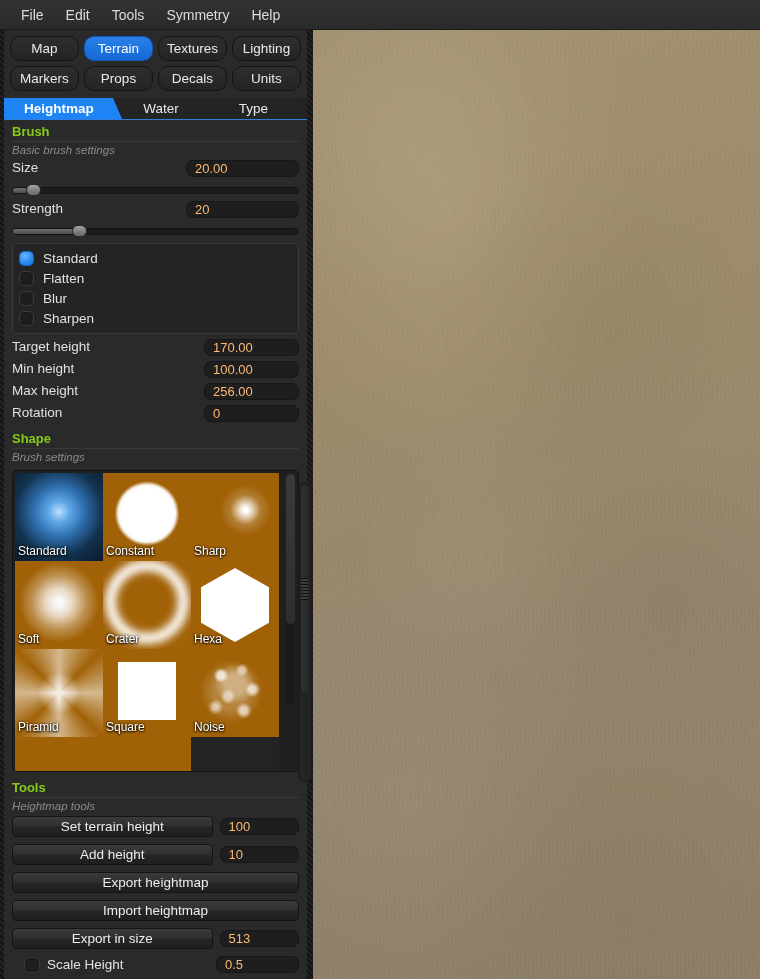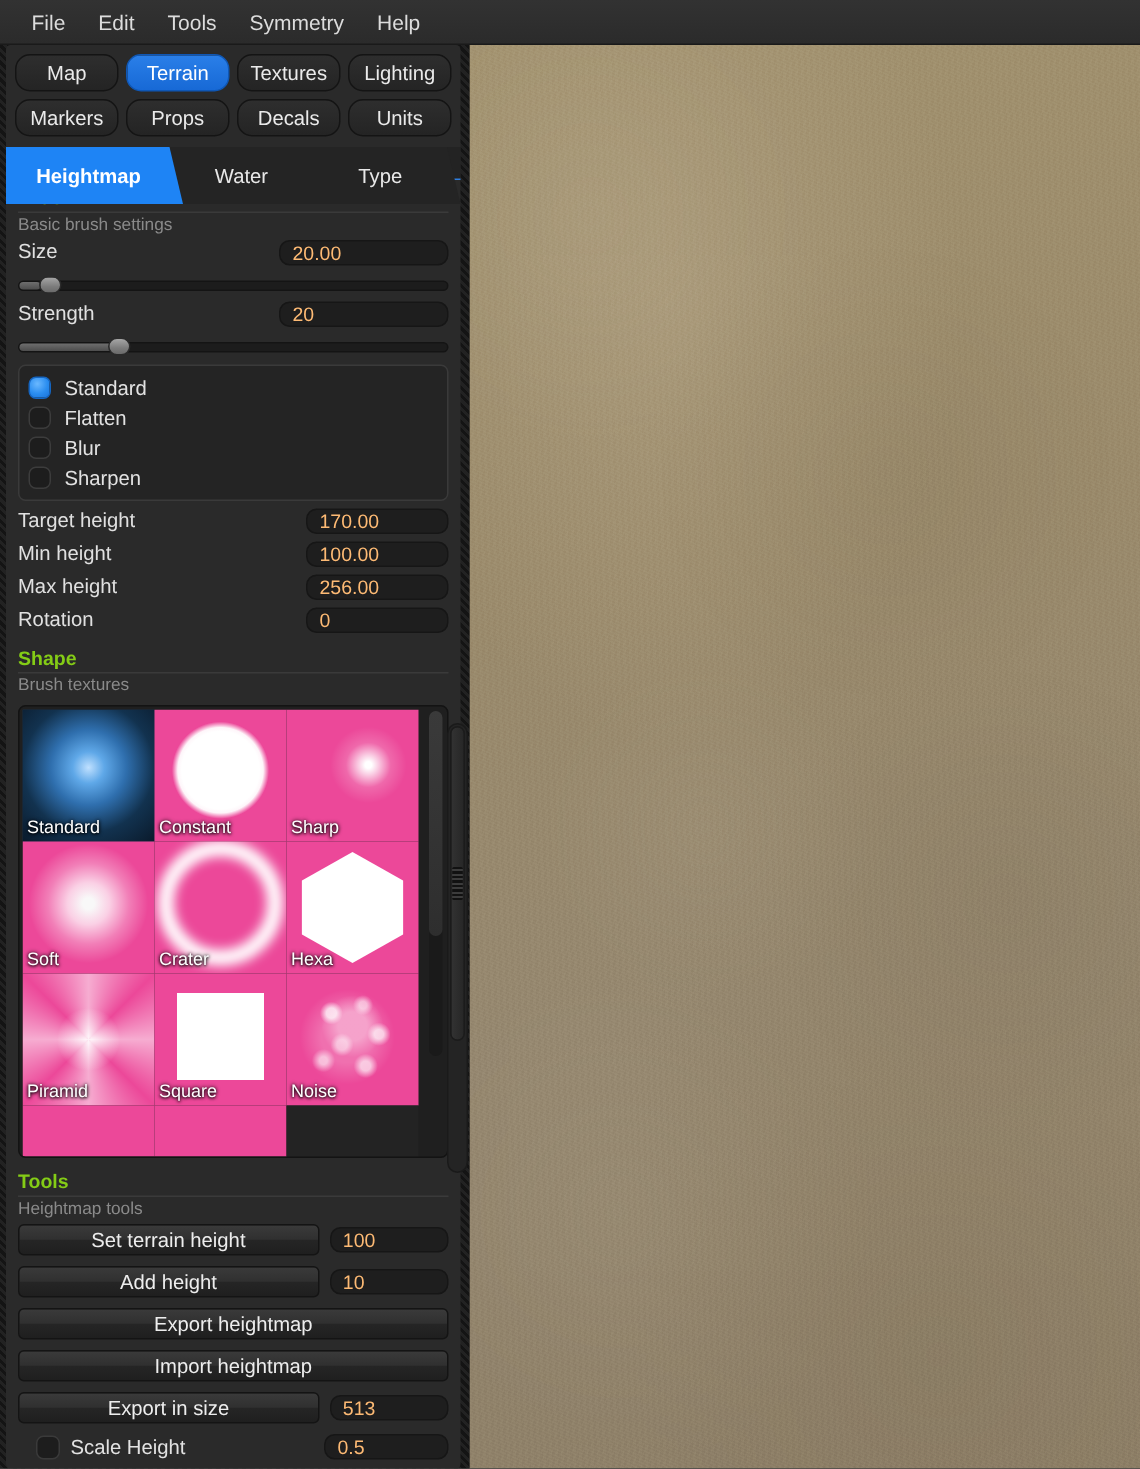--- a/index.html
+++ b/index.html
@@ -111,21 +111,21 @@
   
   #tabstrip {
     position: relative;
     margin-top: 7px;
     height: 22px;
     border-bottom: 1px solid #2f7fe0;
     background: #232323;
   }
   .tab {
     position: absolute;
-    top: 0; height: 38px;
+    top: 0; height: 21px;
     display: flex; align-items: center; justify-content: center;
     font-size: 13.5px;
     color: #e8e8e8;
     background: #242424;
     cursor: default;
     white-space: nowrap;
     clip-path: polygon(0 0, calc(100% - 9px) 0, 100% 100%, 0 100%);
     padding-right: 8px;
   }
   .tab.active {
@@ -142,20 +142,21 @@
     font-weight: bold;
     padding: 4px 8px 2px 8px;
   }
   .section-rule {
     height: 1px; background: #3a3a3a;
     margin: 0 8px;
   }
   .section-sub {
     color: #8a8a8a;
     font-size: 11.5px;
+    font-style: italic;
     padding: 2px 8px 4px 8px;
   }
 
   
   .row {
     display: flex; 
     padding: 0 8px;
     height: 22px;
   }
   .row-label {
@@ -251,21 +252,21 @@
     width: 266px; height: 298px;
     display: grid;
     grid-template-columns: repeat(3, 88px);
     grid-auto-rows: 88px;
     gap: 0px;
     overflow: hidden;
   }
   .thumb {
     position: relative;
     width: 88px; height: 88px;
-    background: #ec4899;
+    background: #a16207;
     overflow: hidden;
     cursor: pointer;
   }
   .thumb.sel { background: #103a66; }
   .thumb .glyph { position: absolute; inset: 0; }
   .thumb .tlabel {
     position: absolute;
     left: 3px; bottom: 3px;
     color: #ffffff;
     font-size: 12px;
@@ -501,21 +502,21 @@
         <div class="row-label">Max height</div>
         <div class="numfield w95">256.00</div>
       </div>
       <div class="row">
         <div class="row-label">Rotation</div>
         <div class="numfield w95">0</div>
       </div>
 
       <div class="section-h">Shape</div>
       <div class="section-rule"></div>
-      <div class="section-sub">Brush textures</div>
+      <div class="section-sub">Brush settings</div>
 
       <div id="shapebox">
         <div id="shapegrid">
           <div class="thumb sel">
             <div class="glyph g-standard"></div>
             <div class="tlabel">Standard</div>
           </div>
           <div class="thumb">
             <div class="glyph g-constant"></div>
             <div class="tlabel">Constant</div>

